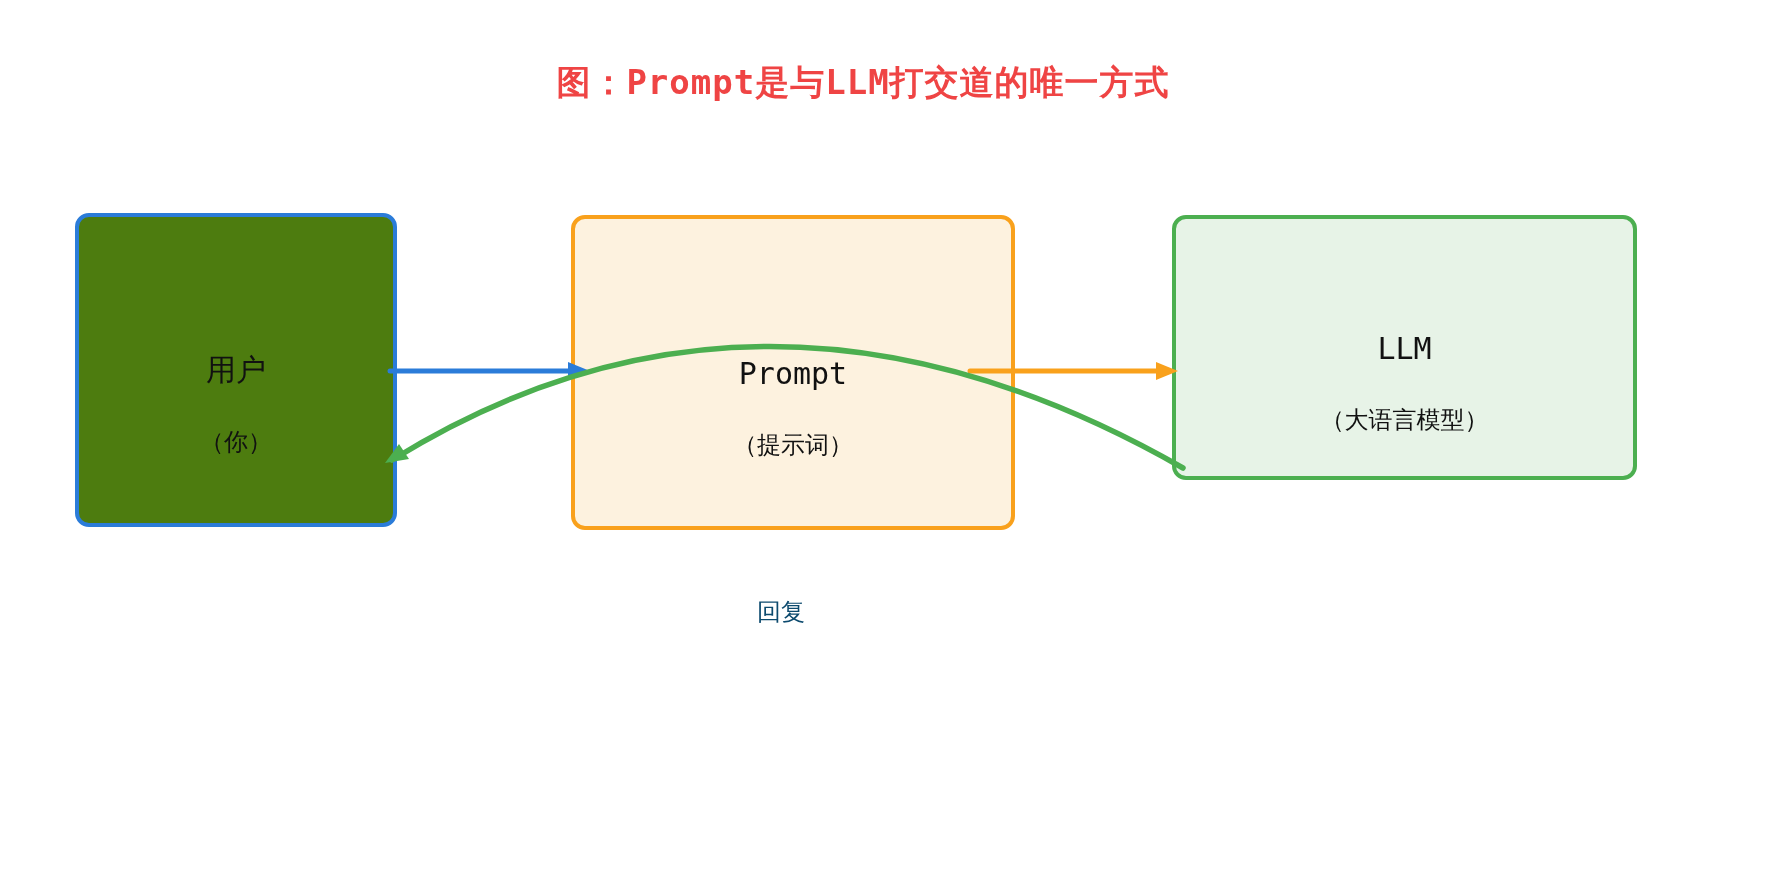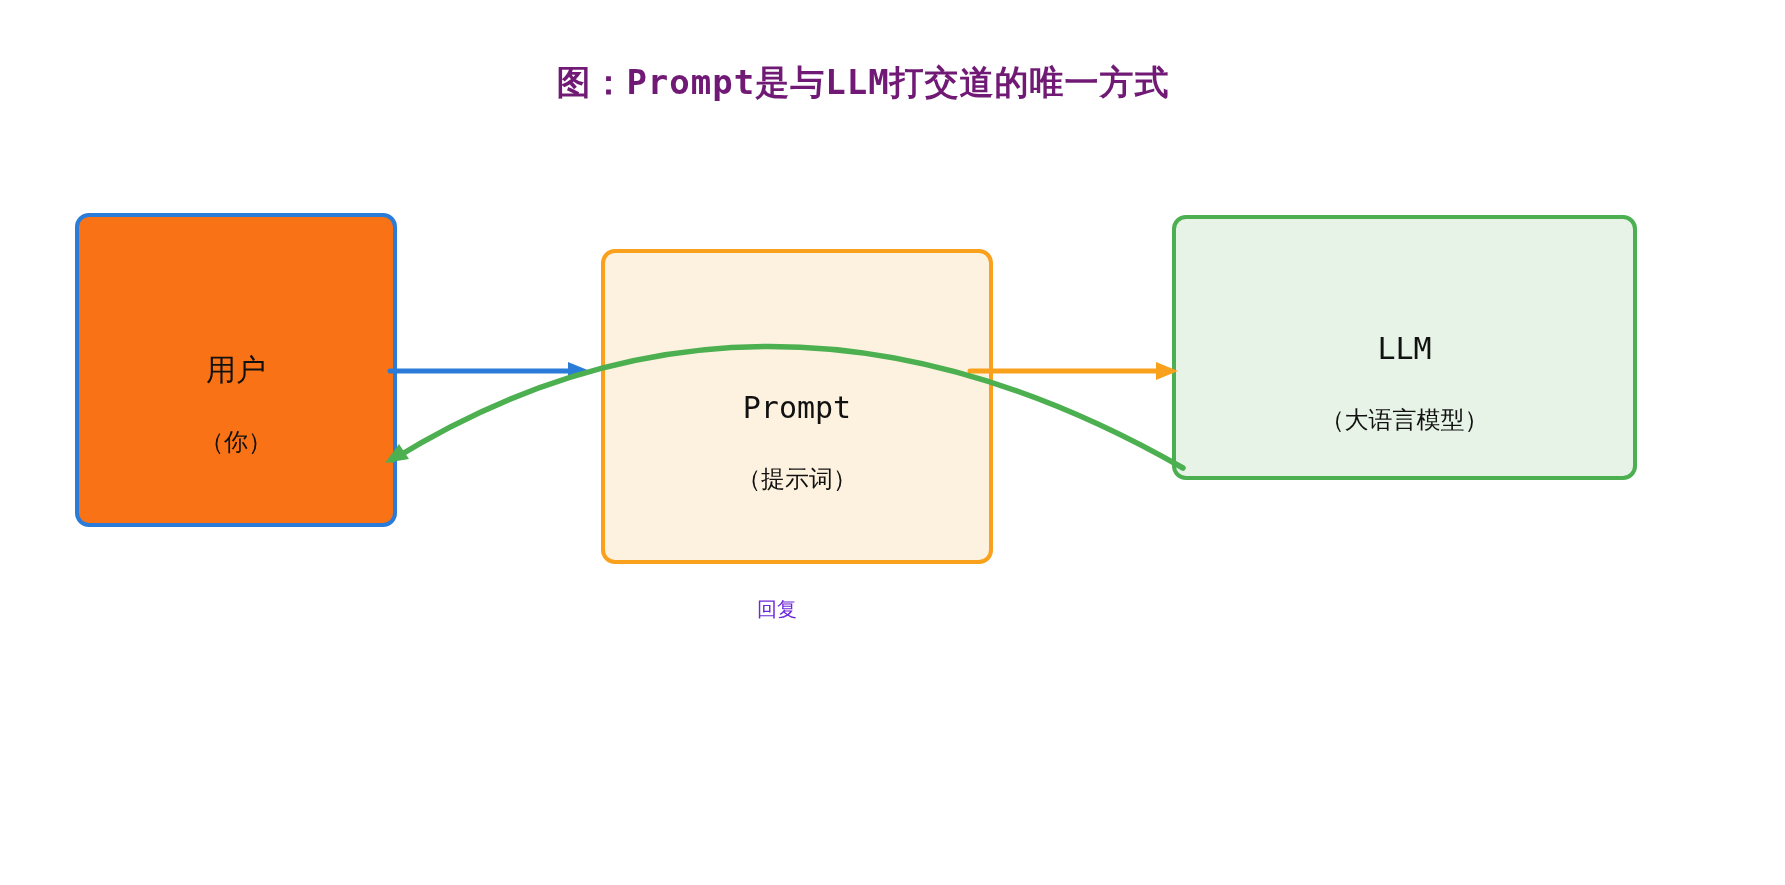--- a/index.html
+++ b/index.html
@@ -16,40 +16,39 @@
     overflow: hidden;
   }
   .diagram-title {
     position: absolute;
     left: 863px;
     top: 60px;
     transform: translateX(-50%);
     white-space: nowrap;
     font-size: 34px;
     font-weight: bold;
-    color: #701a75;
+    color: #ef4444;
     letter-spacing: 1px;
   }
   .node {
     position: absolute;
     box-sizing: border-box;
     border-style: solid;
     border-width: 4px;
     border-radius: 14px;
   }
   .node-user {
     left: 75px; top: 213px; width: 322px; height: 314px;
     border-color: #2b7cd9;
-    background: #f97316;
+    background: #4d7c0f;
   }
   .node-prompt {
-    left: 601px; top: 215px; width: 392px; height: 315px;
+    left: 571px; top: 215px; width: 444px; height: 315px;
     border-color: #f9a11c;
     background: #fdf2df;
-    margin-top: 34px;
   }
   .node-llm {
     left: 1172px; top: 215px; width: 465px; height: 265px;
     border-color: #4caf50;
     background: #e7f3e7;
   }
   .node-label {
     position: absolute;
     left: 50%; top: 50%;
     transform: translate(-50%, -50%);
@@ -68,22 +67,22 @@
   .edges-overlay {
     position: absolute;
     left: 0; top: 0;
     width: 1785px; height: 885px;
     pointer-events: none;
   }
   .reply-label {
     position: absolute;
     left: 757px;
     top: 596px;
-    font-size: 20px;
-    color: #6d28d9;
+    font-size: 24px;
+    color: #0c4a6e;
     white-space: nowrap;
   }
   .diagram-caption {
     position: absolute;
     left: 887px;
     top: 740px;
     transform: translateX(-50%);
     white-space: nowrap;
     font-size: 23px;
     color: #757575;

